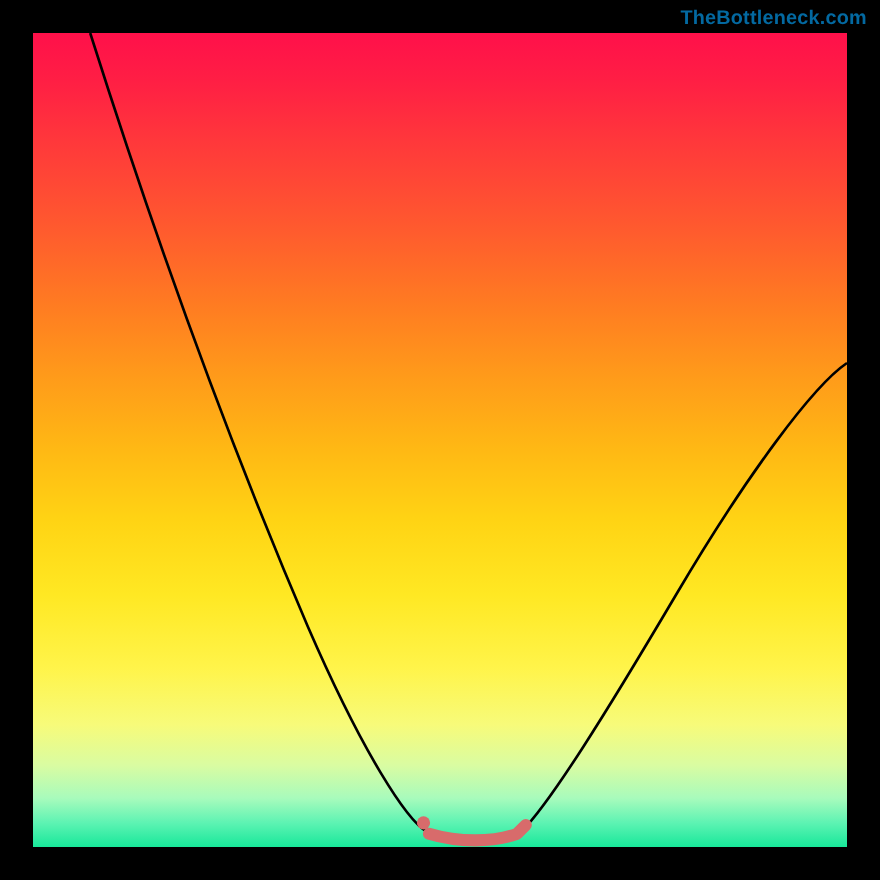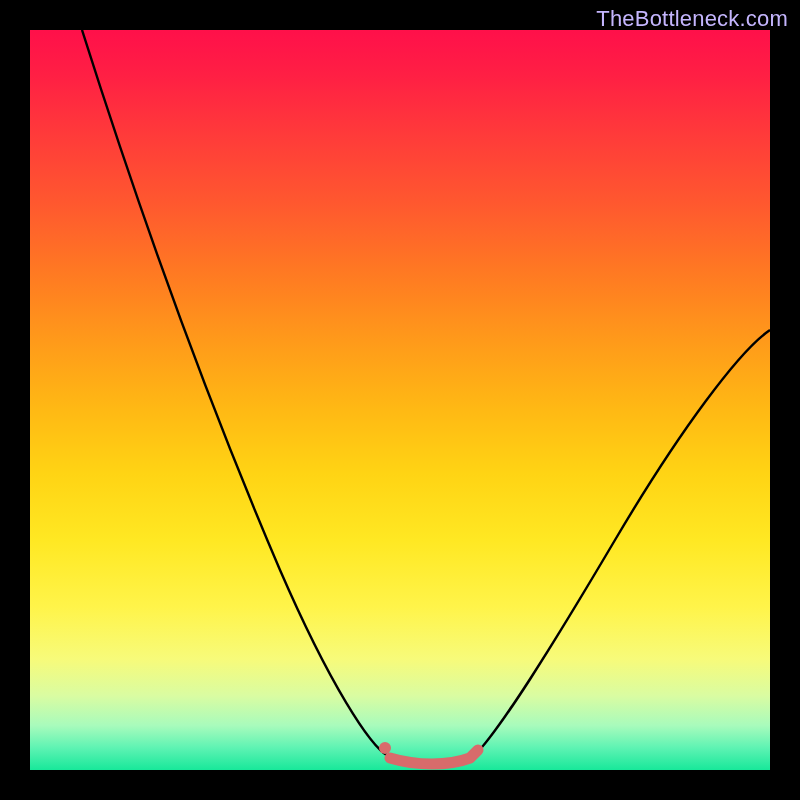--- a/index.html
+++ b/index.html
@@ -41,23 +41,23 @@
     );
   }
   .lines {
     position: absolute;
     inset: 0;
   }
   .watermark {
     position: absolute;
     top: 6px;
     right: 12px;
-    color: #c4b5fd;
-    font-size: 22px;
-    font-weight: 400;
+    color: #0369a1;
+    font-size: 18px;
+    font-weight: 700;
     letter-spacing: 0.2px;
     user-select: none;
   }
 </style>
 </head>
 <body>
 
 <div class="frame">
   <div class="gradient"></div>
   <svg class="lines" viewBox="0 0 740 740" preserveAspectRatio="none">

